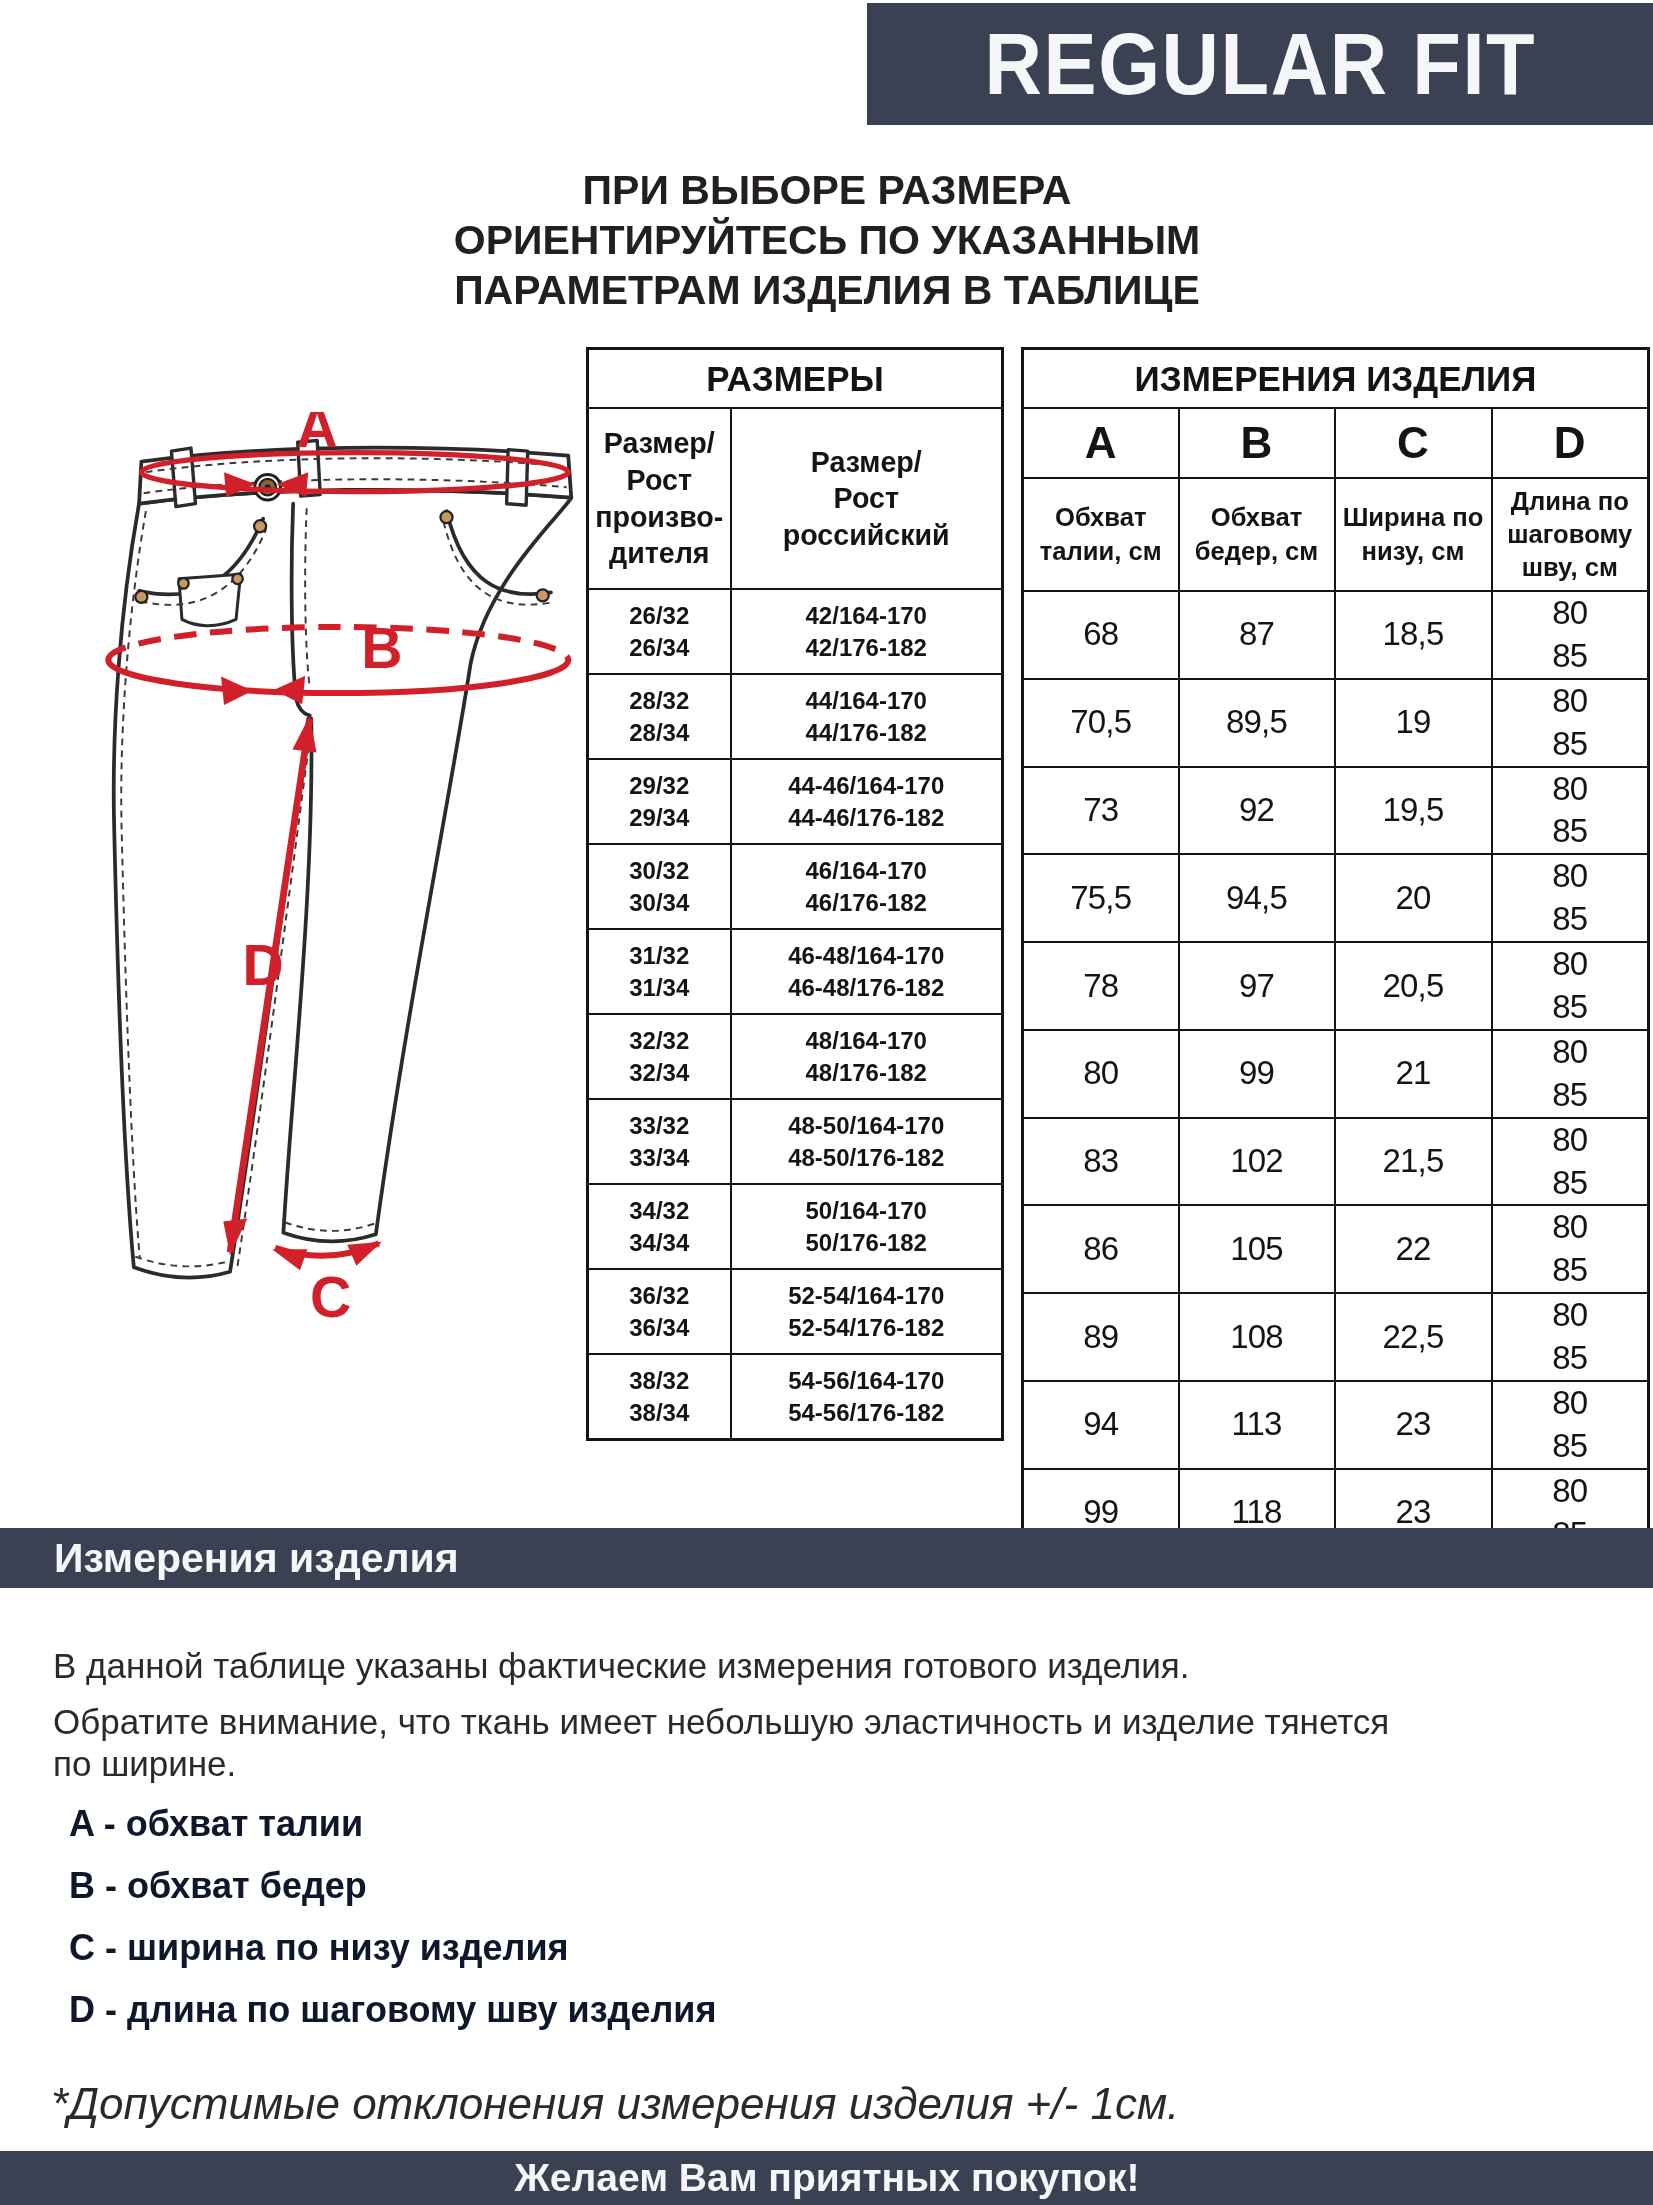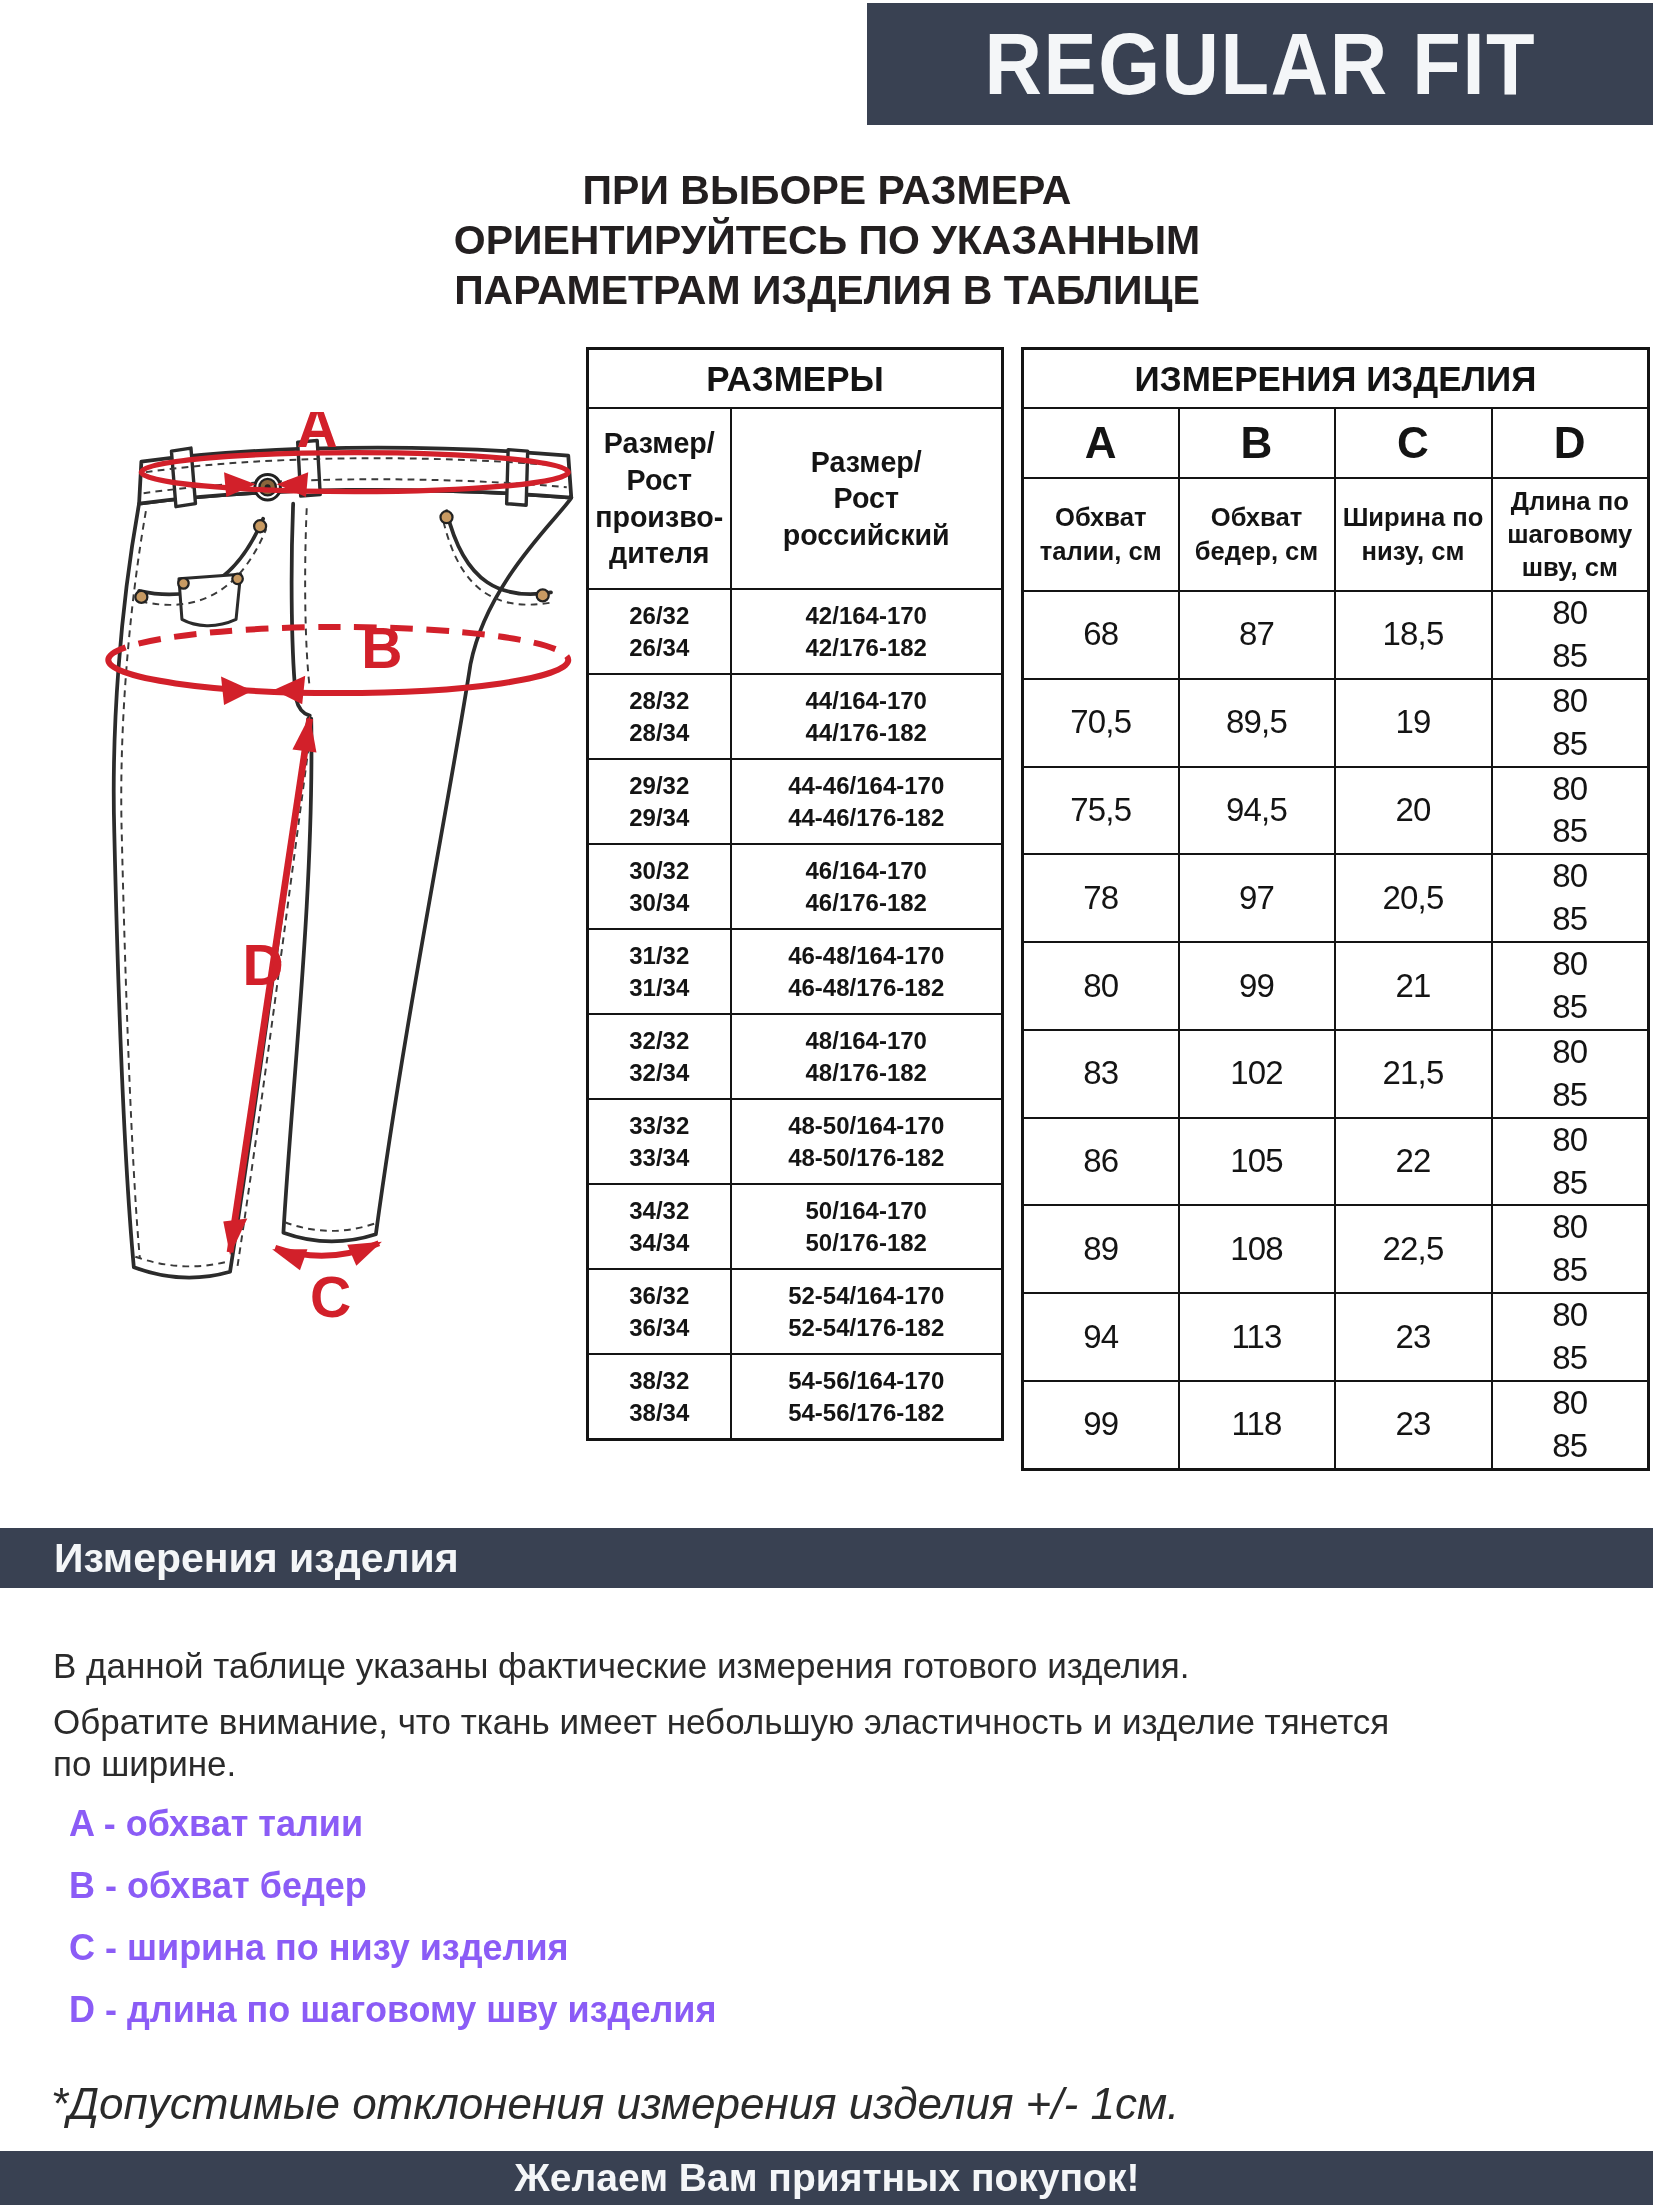--- a/index.html
+++ b/index.html
@@ -42,21 +42,21 @@
   
   .section-bar{
     position:absolute;left:0;top:1528px;width:1654px;height:60px;background:#394152;
     display:flex;align-items:center;
   }
   .section-bar span{color:#f4f6f8;font-size:41px;font-weight:bold;padding-left:54px;}
   
   .notes{position:absolute;left:53px;top:1645px;width:1551px;font-size:35px;line-height:42px;color:#2a2a2a;}
   .notes p{margin:0 0 13.5px 0;}
   
-  .legend{position:absolute;left:69px;top:1802px;font-size:36px;font-weight:bold;color:#8b5cf6;}
+  .legend{position:absolute;left:69px;top:1802px;font-size:36px;font-weight:bold;color:#0f172a;}
   .legend div{margin-bottom:18px;line-height:44px;}
   
   .footnote{position:absolute;left:51px;top:2079px;font-size:44px;font-style:italic;color:#2a2a2a;}
   
   .footer-bar{
     position:absolute;left:0;top:2151px;width:1654px;height:54px;background:#394152;
     display:flex;align-items:center;justify-content:center;
   }
   .footer-bar span{color:#f4f6f8;font-size:39px;font-weight:bold;text-align:right;}
 </style>
@@ -283,20 +283,27 @@
   </tr>
 
   <tr>
     <td class="data">70,5</td>
     <td class="data">89,5</td>
     <td class="data">19</td>
     <td class="data pre">80
 85</td>
   </tr>
 
+  <tr>
+    <td class="data">73</td>
+    <td class="data">92</td>
+    <td class="data">19,5</td>
+    <td class="data pre">80
+85</td>
+  </tr>
 
   <tr>
     <td class="data">75,5</td>
     <td class="data">94,5</td>
     <td class="data">20</td>
     <td class="data pre">80
 85</td>
   </tr>
 
   <tr>

